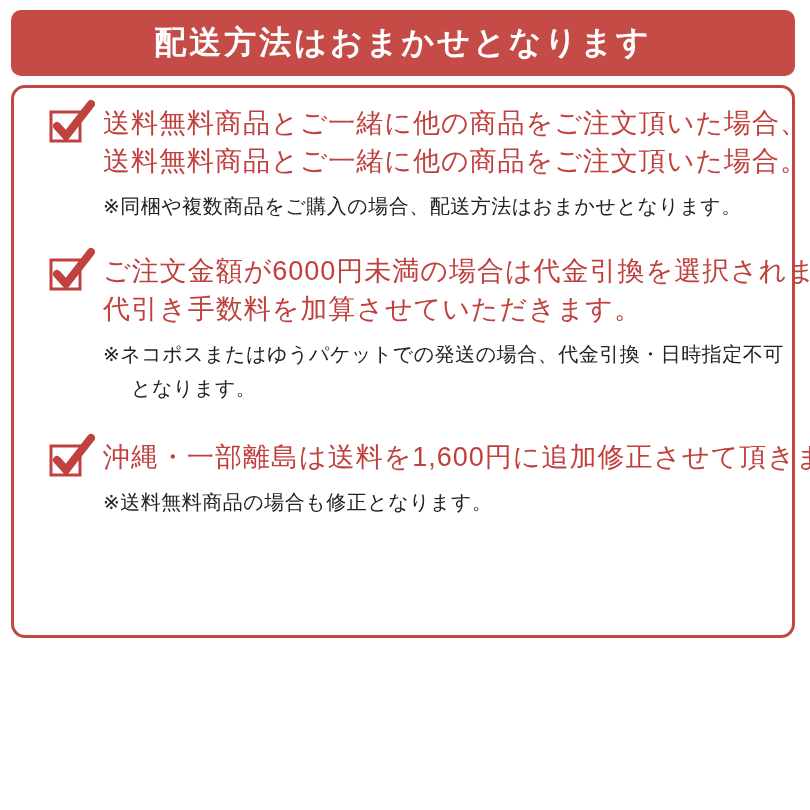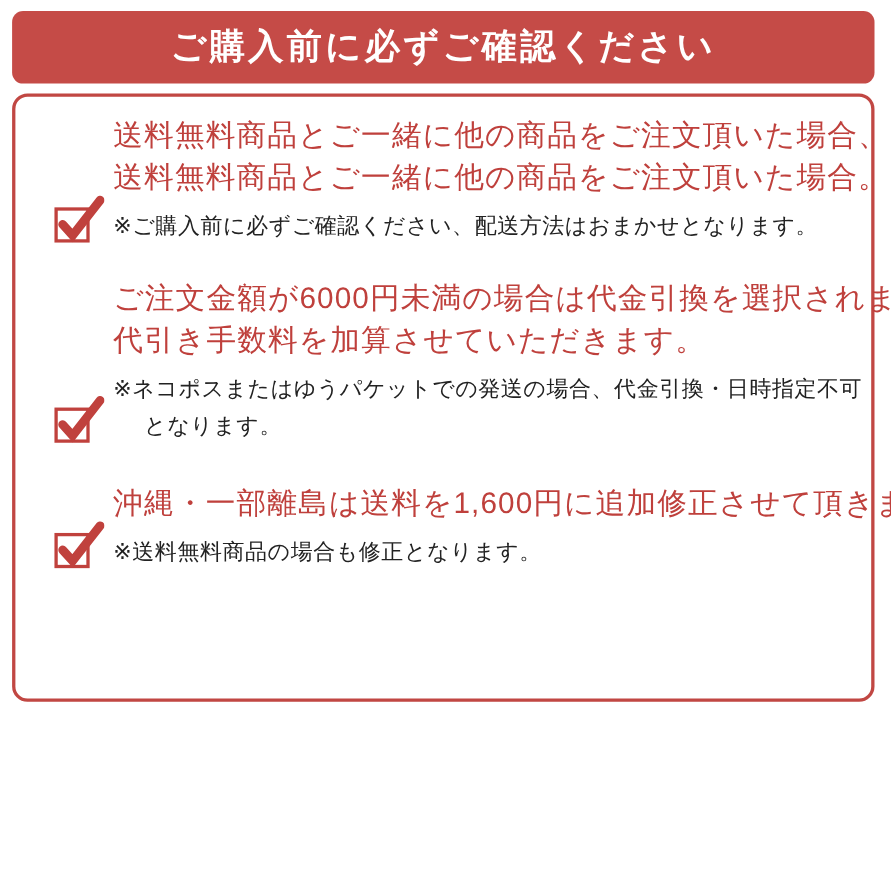--- a/index.html
+++ b/index.html
@@ -38,21 +38,21 @@
     position:absolute;
     left:11px; top:85px;
     width:784px; height:553px;
     border:3px solid var(--box-border);
     border-radius:14px;
     background:#ffffff;
     padding:16px 8px 0 34px;
   }
   .item{
     display:flex;
-    align-items:flex-end;
+    align-items:flex-start;
   }
   .item-1{margin-bottom:29px;}
   .item-2{margin-bottom:33px;}
   .check-icon{
     flex:0 0 auto;
     width:47px; height:46px;
     margin-top:-5px;
     margin-right:8px;
   }
   .item-text{flex:1 1 auto;}
@@ -75,37 +75,37 @@
     white-space:nowrap;
   }
   .note-line.indent{padding-left:28px;}
 </style>
 </head>
 <body>
 
 <div class="page">
 
   <div class="banner">
-    <span class="banner-title">ご購入前に必ずご確認ください</span>
+    <span class="banner-title">配送方法はおまかせとなります</span>
   </div>
 
   <div class="box">
 
     <div class="item item-1">
       <svg class="check-icon" viewBox="0 0 47 46" aria-hidden="true">
         <rect x="3" y="13" width="29" height="29" fill="none" stroke="var(--check-red)" stroke-width="3"></rect>
         <path d="M9 27 L18 37 L43 5" fill="none" stroke="var(--check-red)" stroke-width="8" stroke-linecap="round" stroke-linejoin="miter"></path>
       </svg>
       <div class="item-text">
         <div class="main">
           <div class="main-line">送料無料商品とご一緒に他の商品をご注文頂いた場合、</div>
           <div class="main-line">送料無料商品とご一緒に他の商品をご注文頂いた場合。</div>
         </div>
         <div class="note">
-          <div class="note-line">※ご購入前に必ずご確認ください、配送方法はおまかせとなります。</div>
+          <div class="note-line">※同梱や複数商品をご購入の場合、配送方法はおまかせとなります。</div>
         </div>
       </div>
     </div>
 
     <div class="item item-2">
       <svg class="check-icon" viewBox="0 0 47 46" aria-hidden="true">
         <rect x="3" y="13" width="29" height="29" fill="none" stroke="var(--check-red)" stroke-width="3"></rect>
         <path d="M9 27 L18 37 L43 5" fill="none" stroke="var(--check-red)" stroke-width="8" stroke-linecap="round" stroke-linejoin="miter"></path>
       </svg>
       <div class="item-text">

